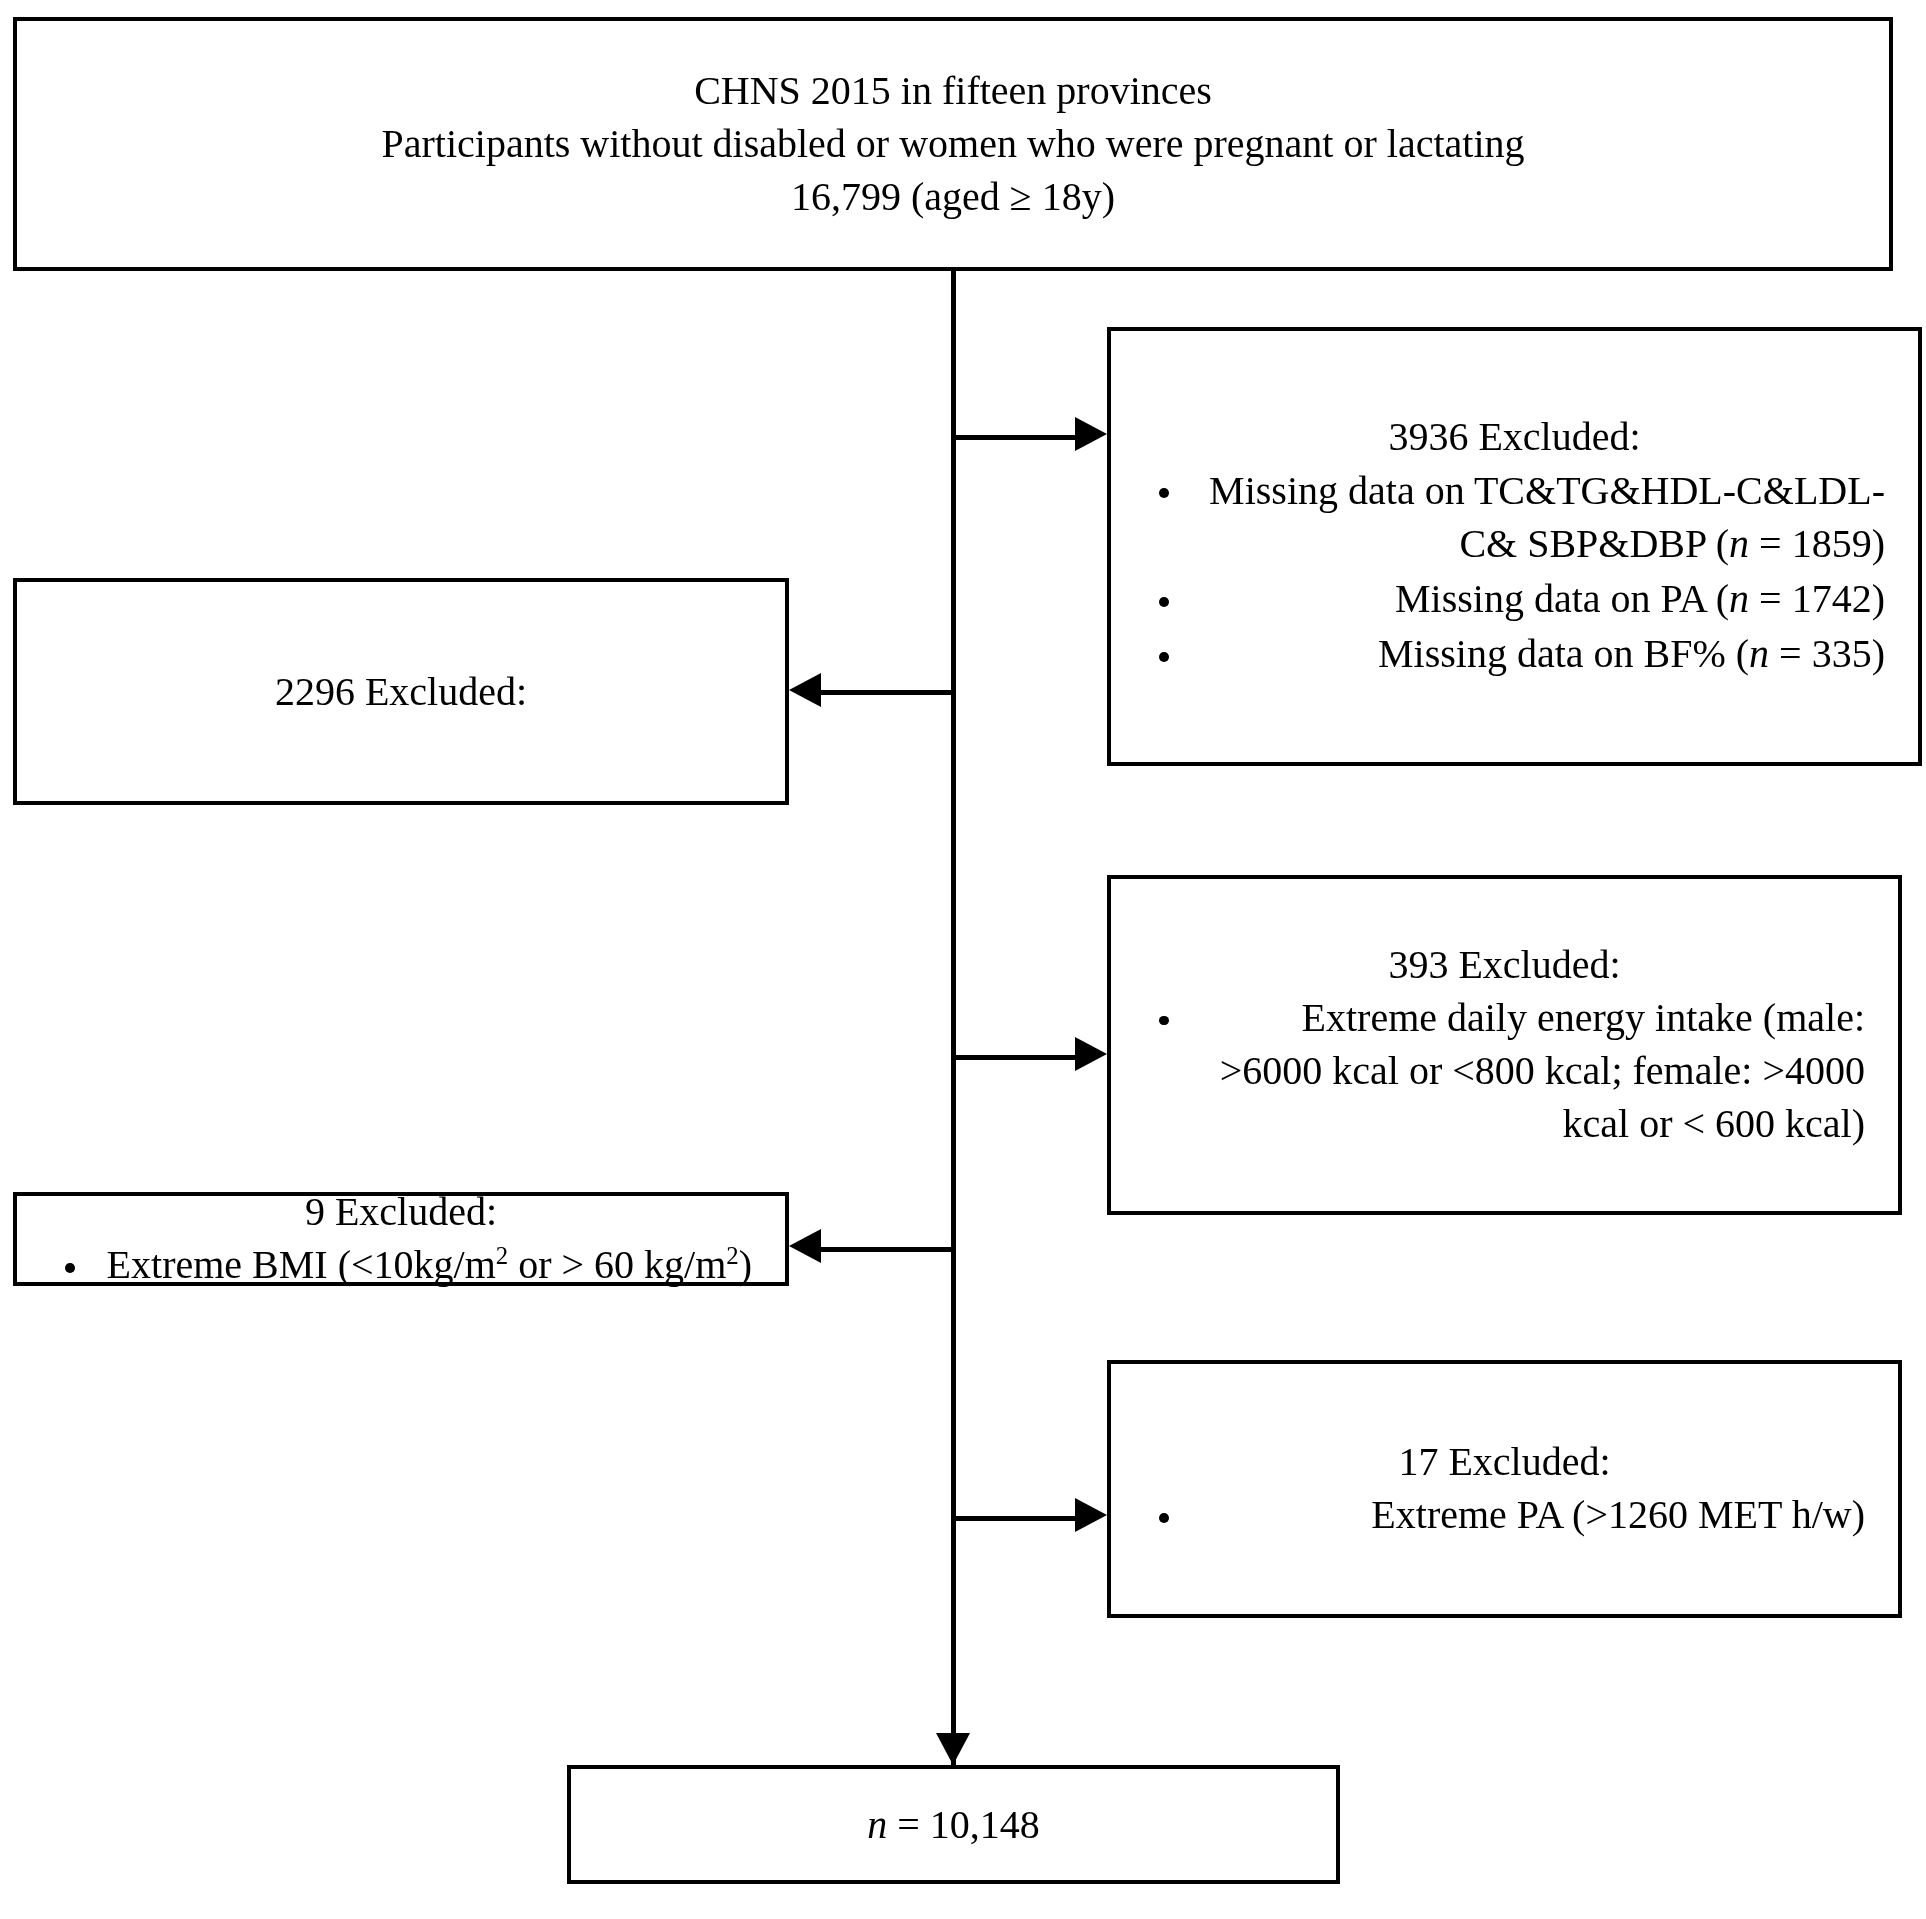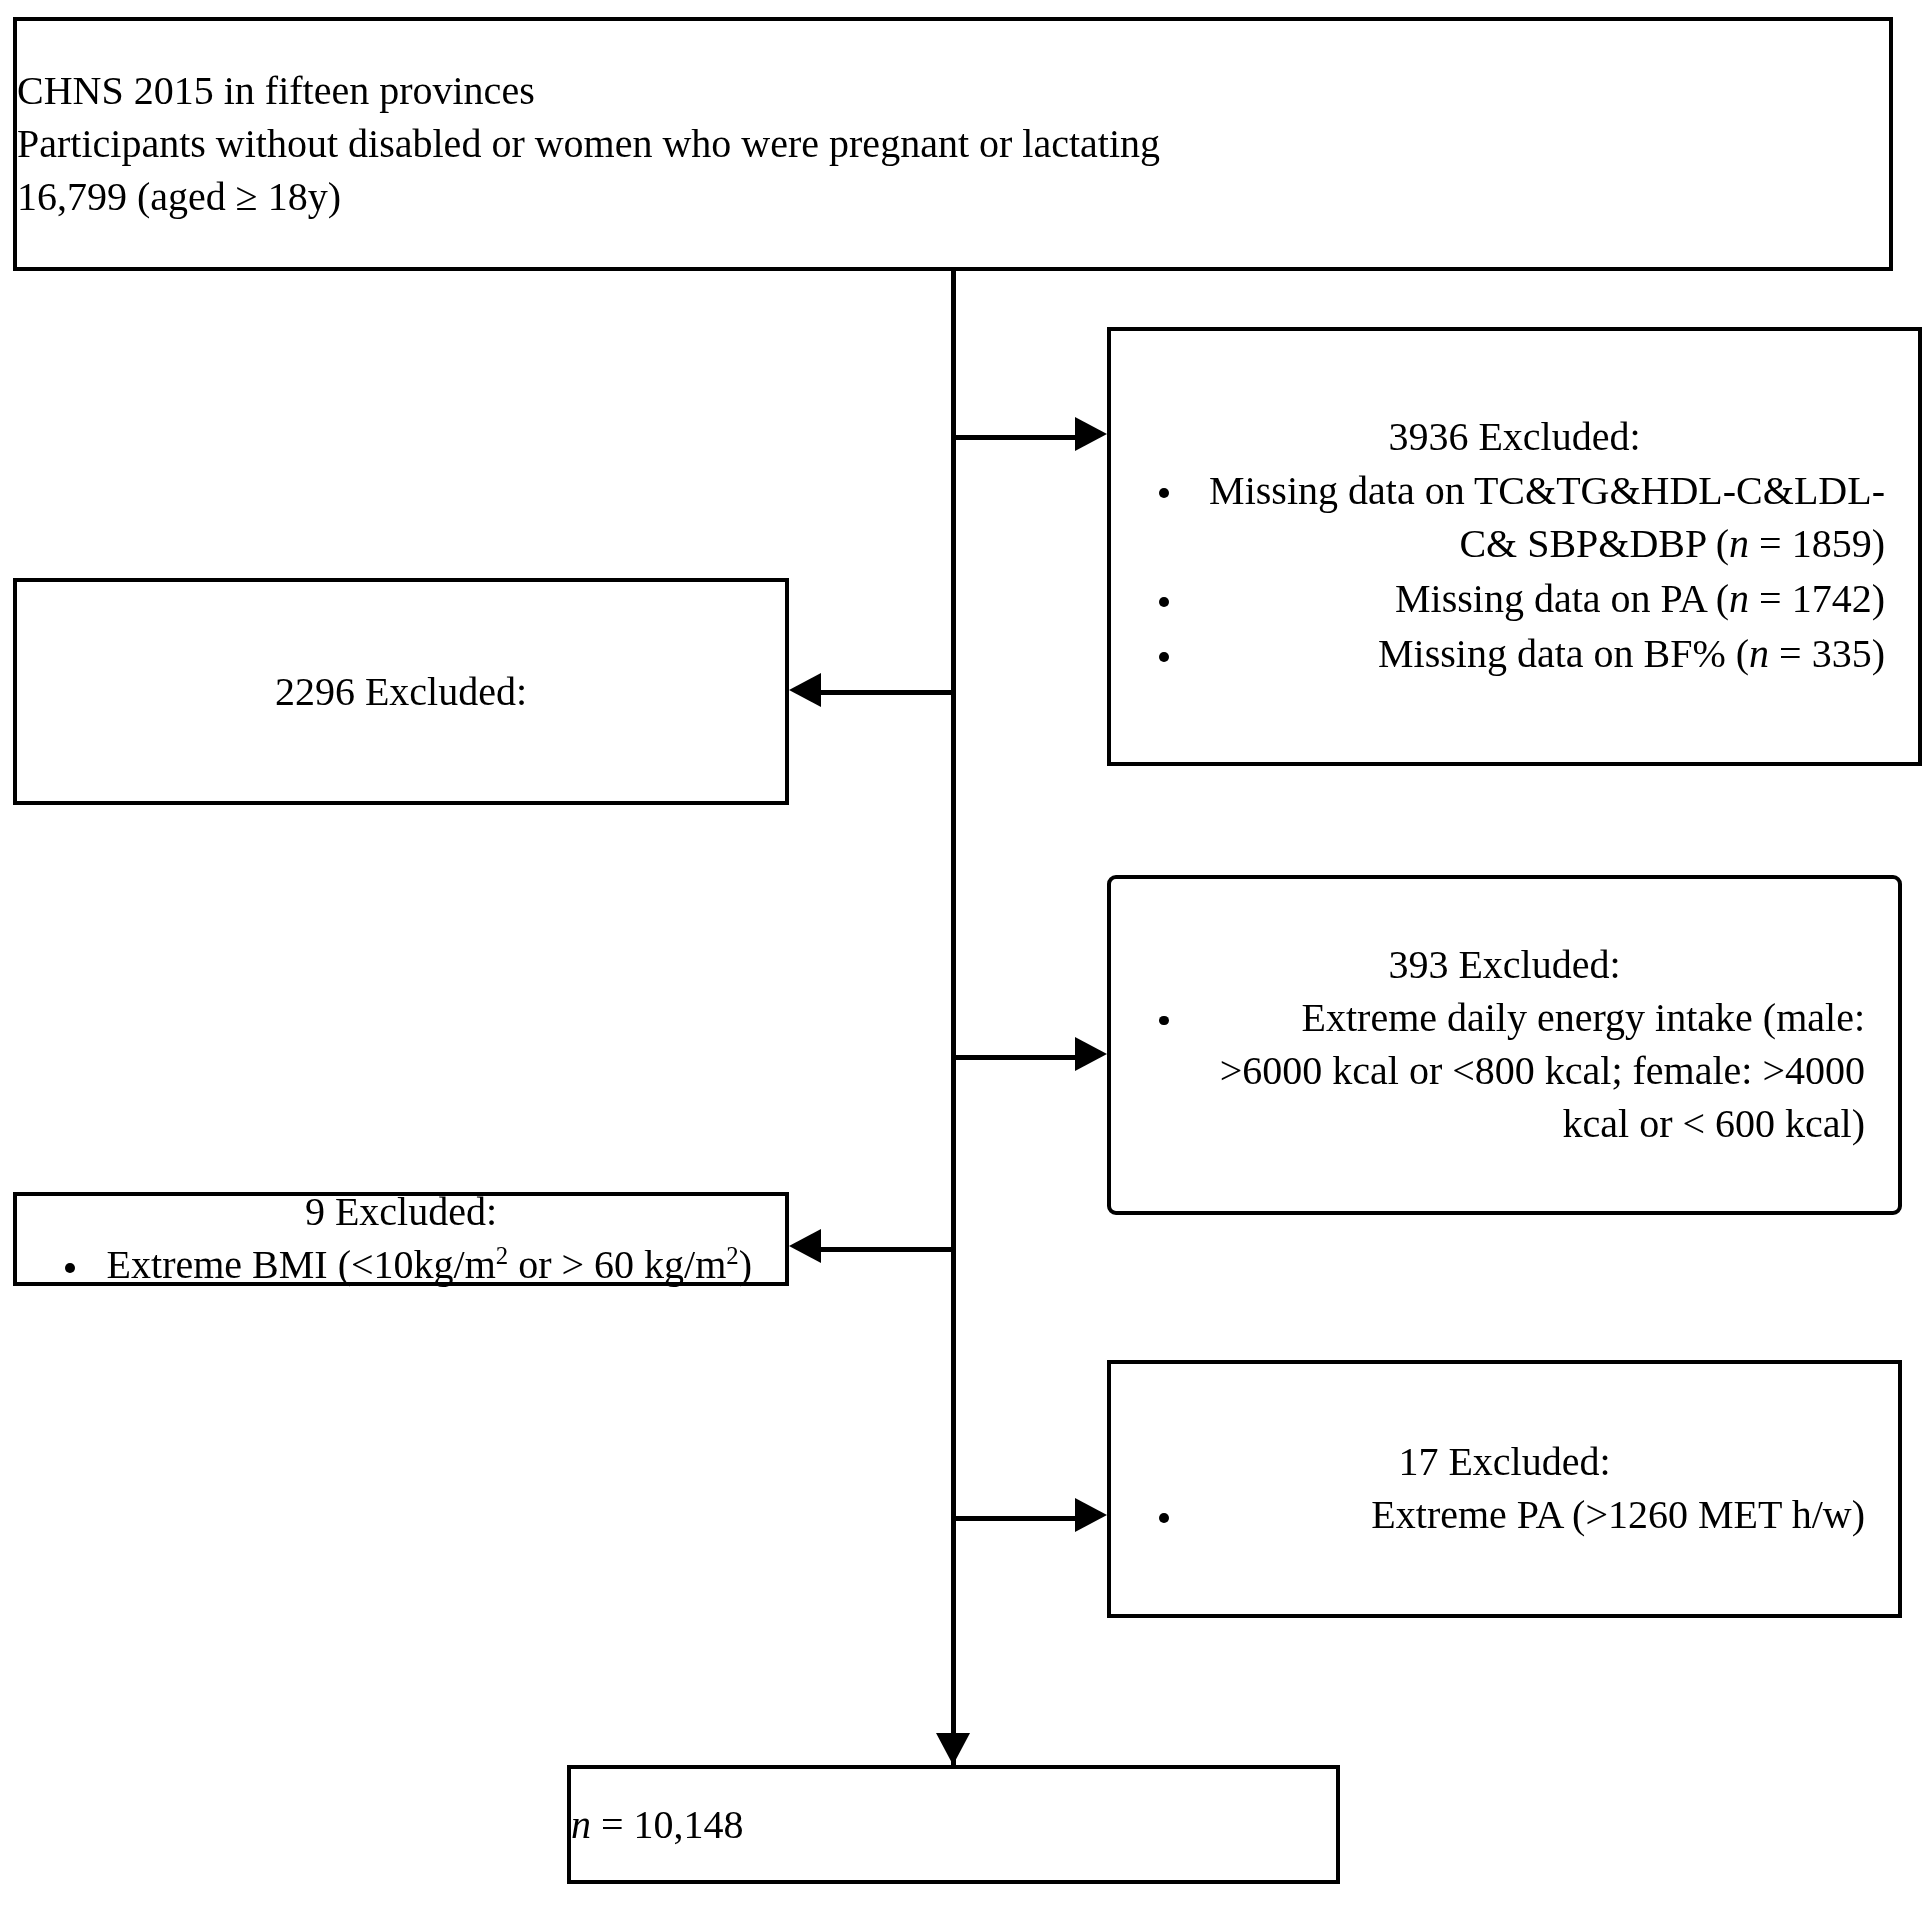--- a/index.html
+++ b/index.html
@@ -47,20 +47,21 @@
     border-bottom: 17.5px solid transparent;
     border-right: 32px solid #000000;
   }
   .arrow-down {
     border-left: 17.5px solid transparent;
     border-right: 17.5px solid transparent;
     border-top: 32px solid #000000;
   }
 
   .ctr {
+    text-align: center;
     line-height: 1.33;
     font-size: 40px;
   }
   .hdr {
     text-align: center;
     font-size: 40px;
     line-height: 1.33;
   }
   ul.bullets {
     margin: 0;
@@ -83,21 +84,21 @@
     border-radius: 50%;
     background: #000000;
   }
   .ital { font-style: italic; }
   sup { font-size: 0.62em; vertical-align: super; line-height: 0; }
 
   
   #box-top      { left: 13px;   top: 16.5px;   width: 1880px; height: 254px; }
   #box-3936     { left: 1107px; top: 327px;  width: 815px; height: 439px; }
   #box-2296     { left: 13px;   top: 578px; width: 776px; height: 227px; }
-  #box-393      { left: 1107px; top: 875px; width: 795px; height: 340px; border-radius: 9px; }
+  #box-393      { left: 1107px; top: 875px; width: 795px; height: 340px; }
   #box-9        { left: 13px;   top: 1192px; width: 776px; height: 94px; }
   #box-17       { left: 1107px; top: 1360px; width: 795px; height: 258px; }
   #box-final    { left: 567px; top: 1765px; width: 773px; height: 119px; }
 </style>
 </head>
 <body>
 
 <div id="canvas">
 
   <div class="box" id="box-top">

